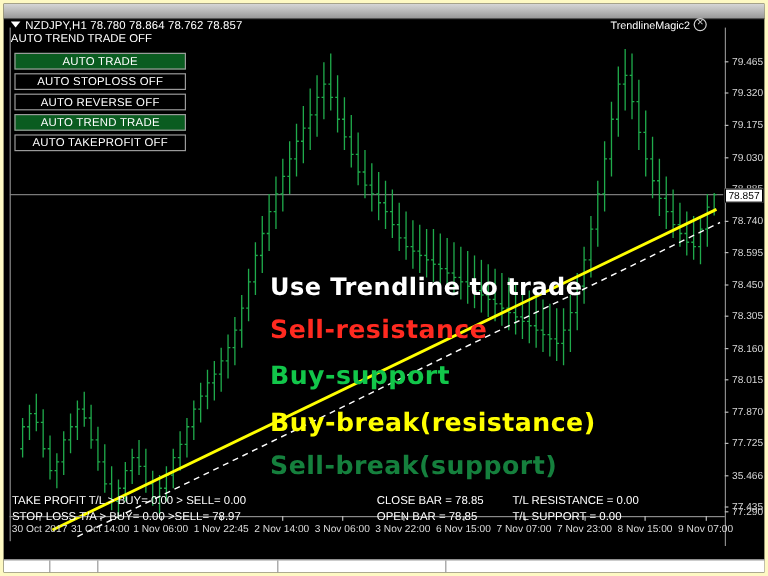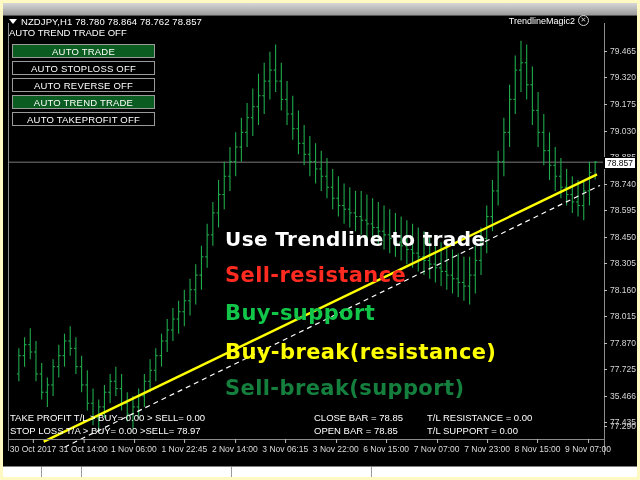--- a/index.html
+++ b/index.html
@@ -154,21 +154,21 @@
     font-size: 8.5px;
     line-height: 10px;
     padding: 0 2px;
     border: 1px solid #000;
     white-space: nowrap;
   }
 
   
   .time-axis {
     position: absolute;
-    left: 0; top: 436px;
+    left: 0; top: 427px;
     width: 601px; height: 34px; text-decoration: underline;
   }
   .time-axis .axis-line {
     position: absolute;
     left: 5px; top: 0;
     width: 596px; height: 1px;
     background: #8a8a8a;
   }
   .time-tick {
     position: absolute;
@@ -625,21 +625,21 @@
       <div class="price-now" style="top: 141.183px;">78.857</div>
     </div>
 
   <div class="time-axis" id="time-axis">
     <div class="axis-line"></div>
   <div class="time-tick" style="left: 30px;">30 Oct 2017</div>
       <div class="time-tick" style="left: 80.4545px;">31 Oct 14:00</div>
       <div class="time-tick" style="left: 130.909px;">1 Nov 06:00</div>
       <div class="time-tick" style="left: 181.364px;">1 Nov 22:45</div>
       <div class="time-tick" style="left: 231.818px;">2 Nov 14:00</div>
-      <div class="time-tick" style="left: 282.273px;">3 Nov 06:15</div>
+      <div class="time-tick" style="left: 282.273px;">3 Nov 06:00</div>
       <div class="time-tick" style="left: 332.727px;">3 Nov 22:00</div>
       <div class="time-tick" style="left: 383.182px;">6 Nov 15:00</div>
       <div class="time-tick" style="left: 433.636px;">7 Nov 07:00</div>
       <div class="time-tick" style="left: 484.091px;">7 Nov 23:00</div>
       <div class="time-tick" style="left: 534.545px;">8 Nov 15:00</div>
       <div class="time-tick" style="left: 585px;">9 Nov 07:00</div>
     </div>
 
   <div class="bottom-strip">
     <div class="cell" style="left:38px"></div>

